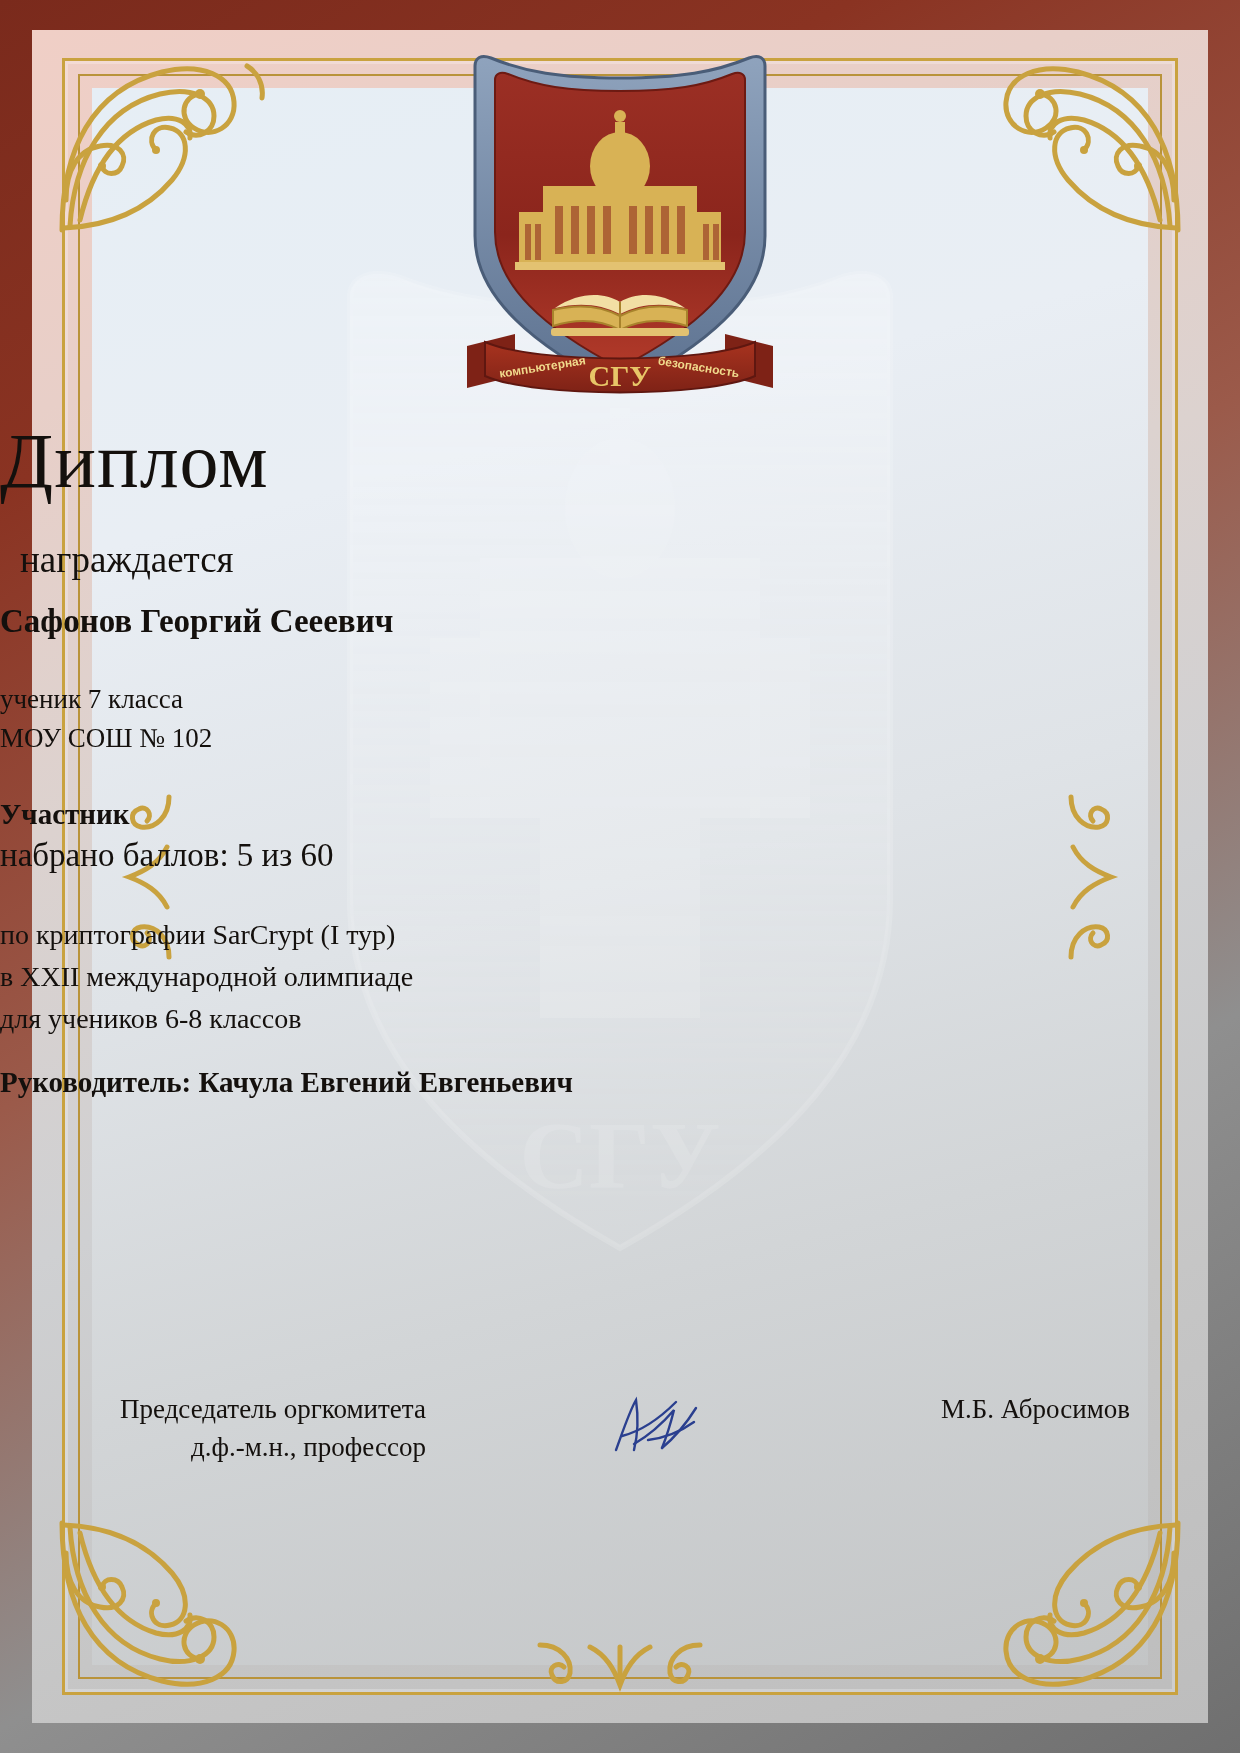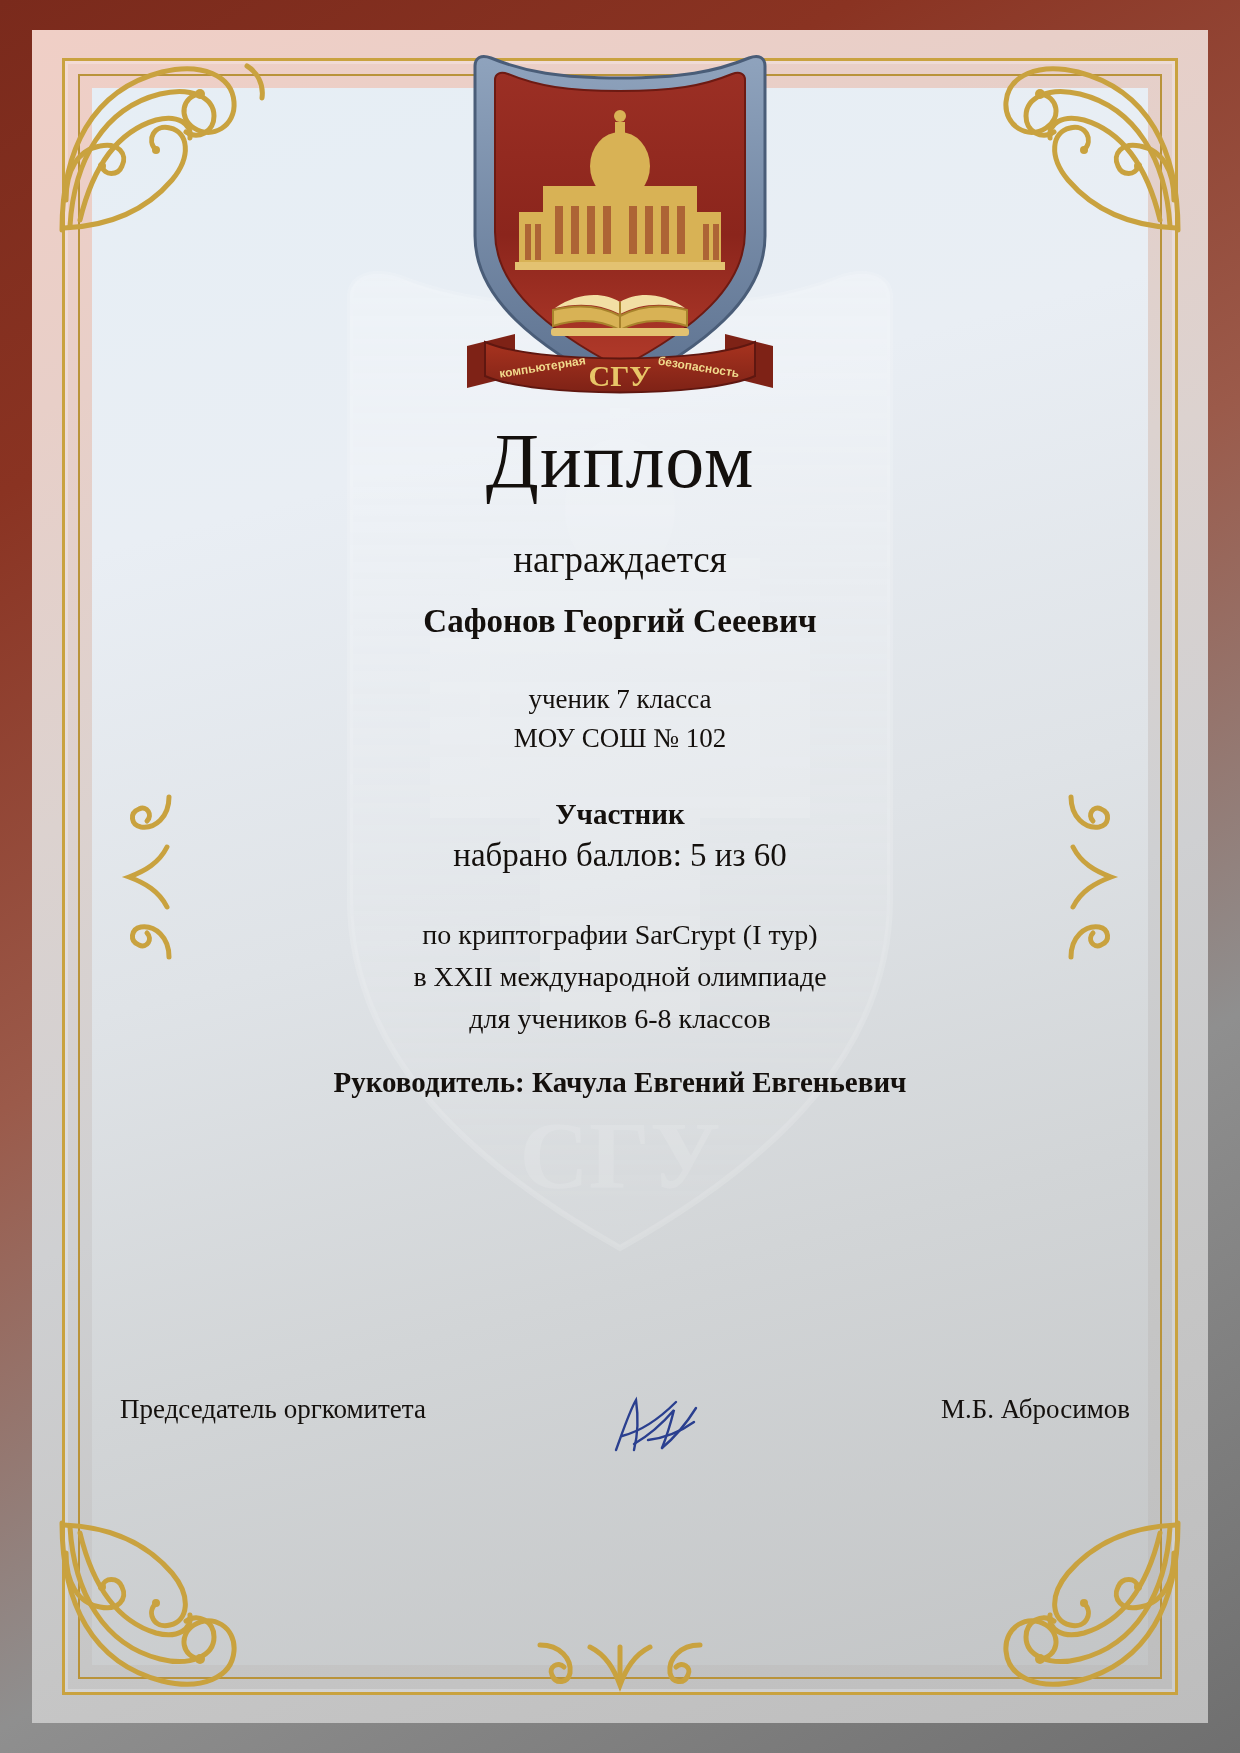--- a/index.html
+++ b/index.html
@@ -106,38 +106,38 @@
     height: 360px;
     z-index: 5;
   }
 
   
   .content {
     position: absolute;
     left: 0;
     right: 0;
     top: 420px;
-    text-align: center;
     color: #14100d;
     z-index: 6;
   }
   .title {
     font-size: 78px;
     letter-spacing: 1px;
     line-height: 1.05;
     margin-bottom: 36px;
     font-weight: normal;
   }
   .serial {
     font-size: 28px;
     margin-bottom: 12px;
   }
   .awarded {
     font-size: 37px;
     margin-bottom: 22px;
+    padding-left: 20px;
   }
   .recipient {
     font-size: 33px;
     font-weight: bold;
     margin-bottom: 40px;
   }
   .line {
     font-size: 27px;
     line-height: 1.45;
   }
@@ -397,20 +397,21 @@
     <div class="olympiad">по криптографии SarCrypt (I тур)</div>
     <div class="olympiad">в XXII международной олимпиаде</div>
     <div class="olympiad">для учеников 6-8 классов</div>
     <div class="gap-sm"></div>
     <div class="supervisor">Руководитель: Качула Евгений Евгеньевич</div>
   </div>
 
   <div class="signature-row">
     <div class="sig-left">
       <div>Председатель оргкомитета</div>
+      <div>д.ф.-м.н., профессор</div>
     </div>
     <div class="sig-mid">
       <svg width="110" height="70" viewBox="0 0 110 70">
         <g fill="none" stroke="#2a3f8f" stroke-width="2.4" stroke-linecap="round">
           <path d="M12,58 C20,36 26,18 32,8 C34,22 34,42 30,58"></path>
           <path d="M18,44 C34,40 54,28 72,10"></path>
           <path d="M30,52 C44,44 58,32 70,18 C66,34 62,46 58,56"></path>
           <path d="M58,56 C70,46 82,32 92,16"></path>
           <path d="M44,48 C60,46 76,40 90,30"></path>
         </g>

